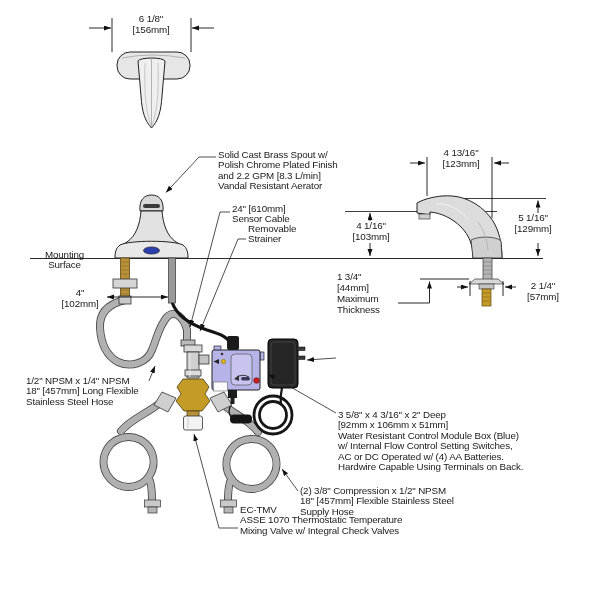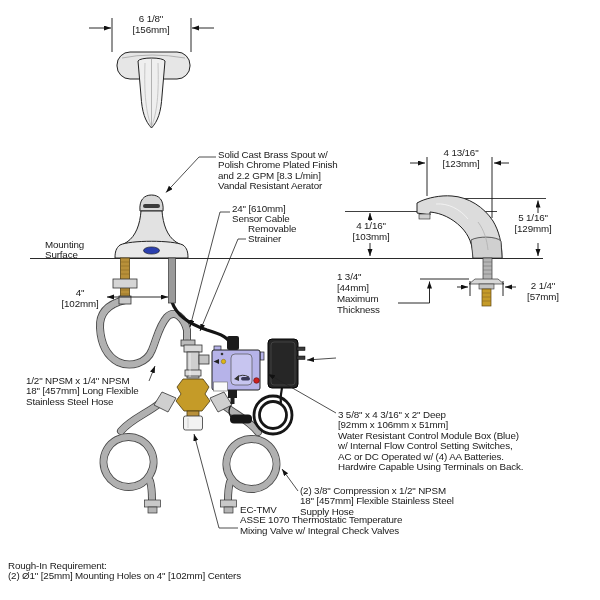--- a/index.html
+++ b/index.html
@@ -214,21 +214,21 @@
 <div class="lbl dim ctr" style="left:111px;top:13px;width:80px;">6 1/8"
 [156mm]</div>
 <div class="lbl" style="left:218px;top:150px;">Solid Cast Brass Spout w/
 Polish Chrome Plated Finish
 and 2.2 GPM [8.3 L/min]
 Vandal Resistant Aerator</div>
 <div class="lbl" style="left:232px;top:204px;">24" [610mm]
 Sensor Cable</div>
 <div class="lbl" style="left:248px;top:224px;">Removable
 Strainer</div>
-<div class="lbl" style="left:45px;top:240px;">Mounting
+<div class="lbl" style="left:45px;top:250px;text-align:center;">Mounting
 Surface</div>
 <div class="lbl dim ctr" style="left:50px;top:287px;width:60px;">4"
 [102mm]</div>
 <div class="lbl" style="left:26px;top:376px;">1/2" NPSM x 1/4" NPSM
 18" [457mm] Long Flexible
 Stainless Steel Hose</div>
 <div class="lbl dim ctr" style="left:331px;top:220px;width:80px;">4 1/16"
 [103mm]</div>
 <div class="lbl dim" style="left:337px;top:271px;">1 3/4"
 [44mm]
@@ -245,16 +245,14 @@
 Water Resistant Control Module Box (Blue)
 w/ Internal Flow Control Setting Switches,
 AC or DC Operated w/ (4) AA Batteries.
 Hardwire Capable Using Terminals on Back.</div>
 <div class="lbl" style="left:300px;top:486px;">(2) 3/8" Compression x 1/2" NPSM
 18" [457mm] Flexible Stainless Steel
 Supply Hose</div>
 <div class="lbl" style="left:240px;top:505px;">EC-TMV
 ASSE 1070 Thermostatic Temperature
 Mixing Valve w/ Integral Check Valves</div>
-<div class="lbl" style="left:8px;top:561px;">Rough-In Requirement:
-(2)  Ø1" [25mm] Mounting Holes on 4" [102mm] Centers</div>
 
 </div>
 
 </body></html>

